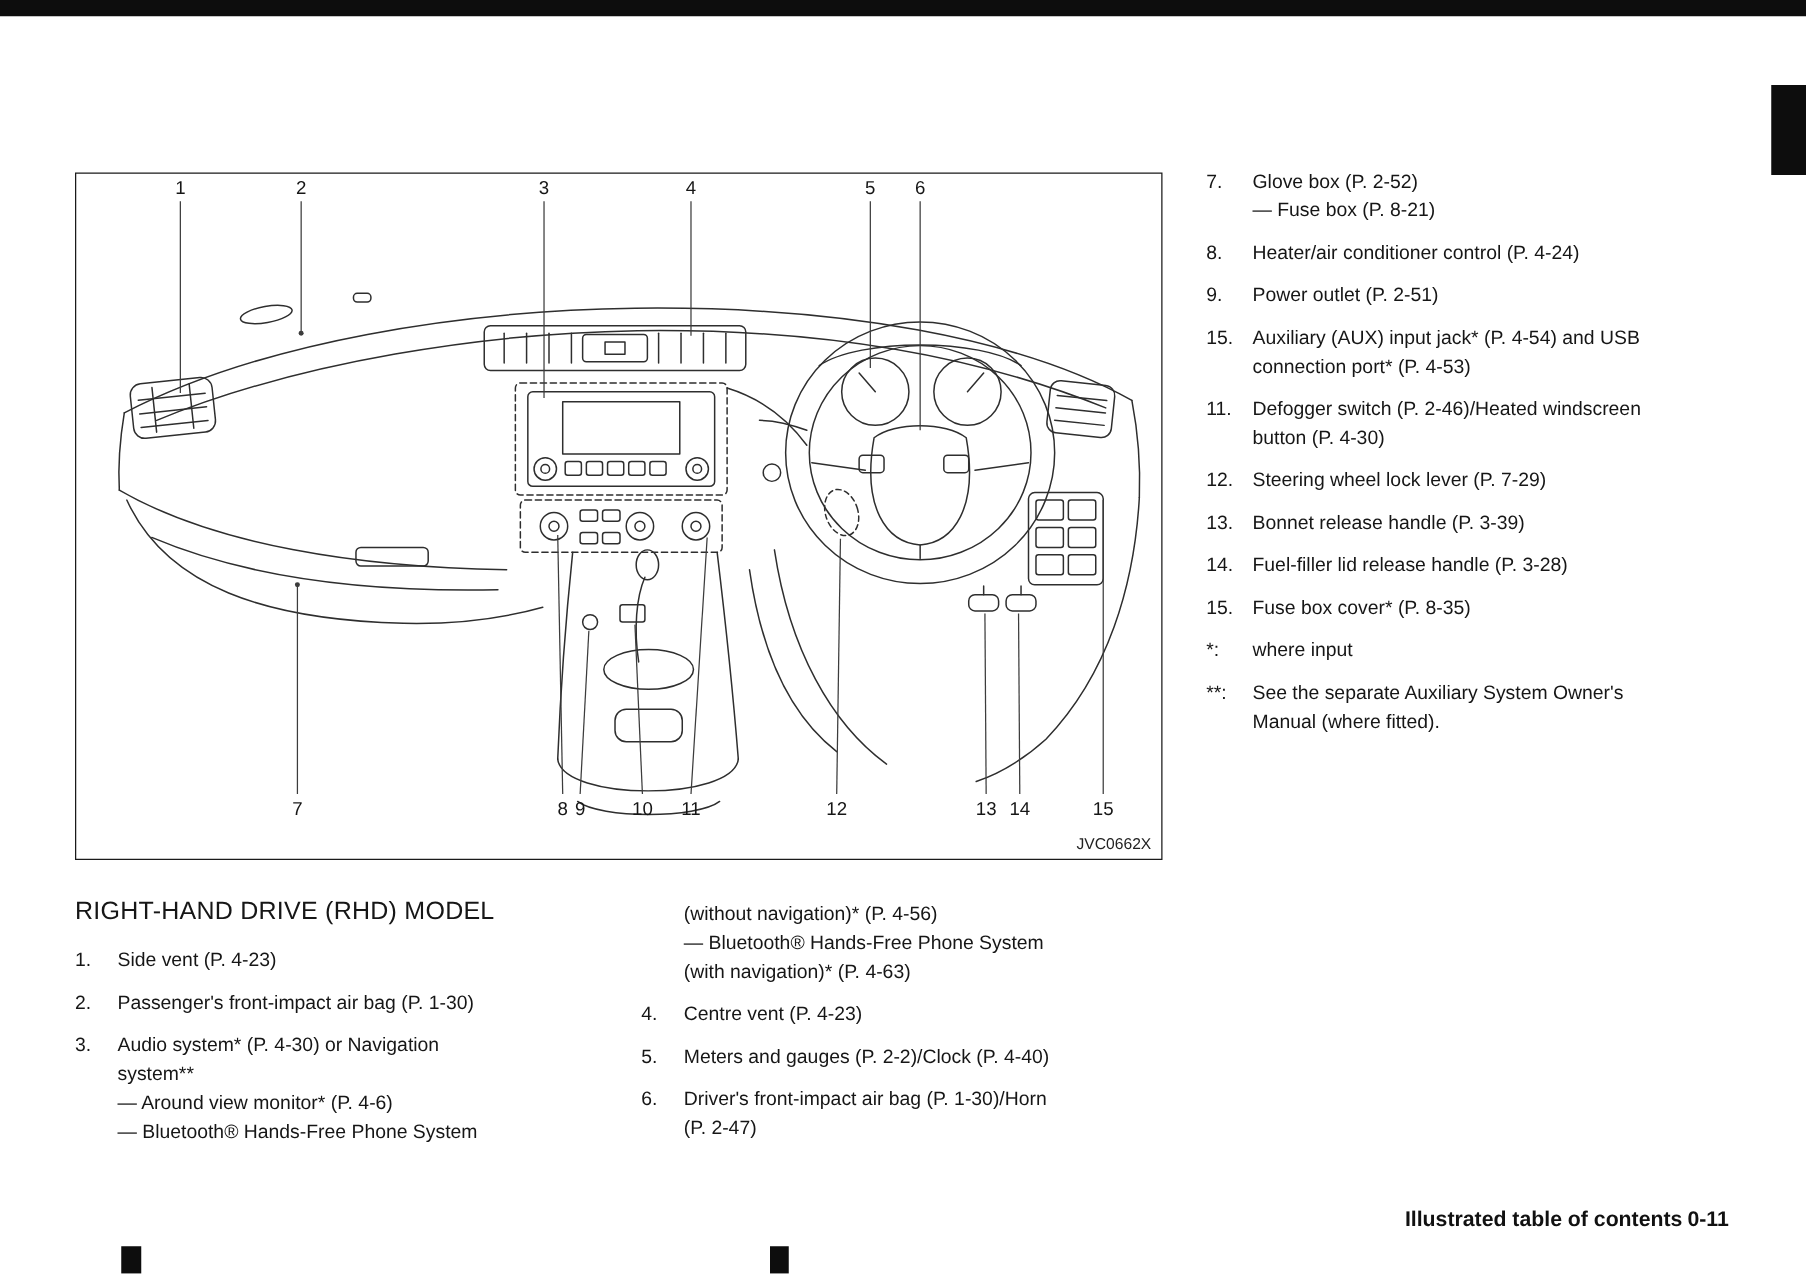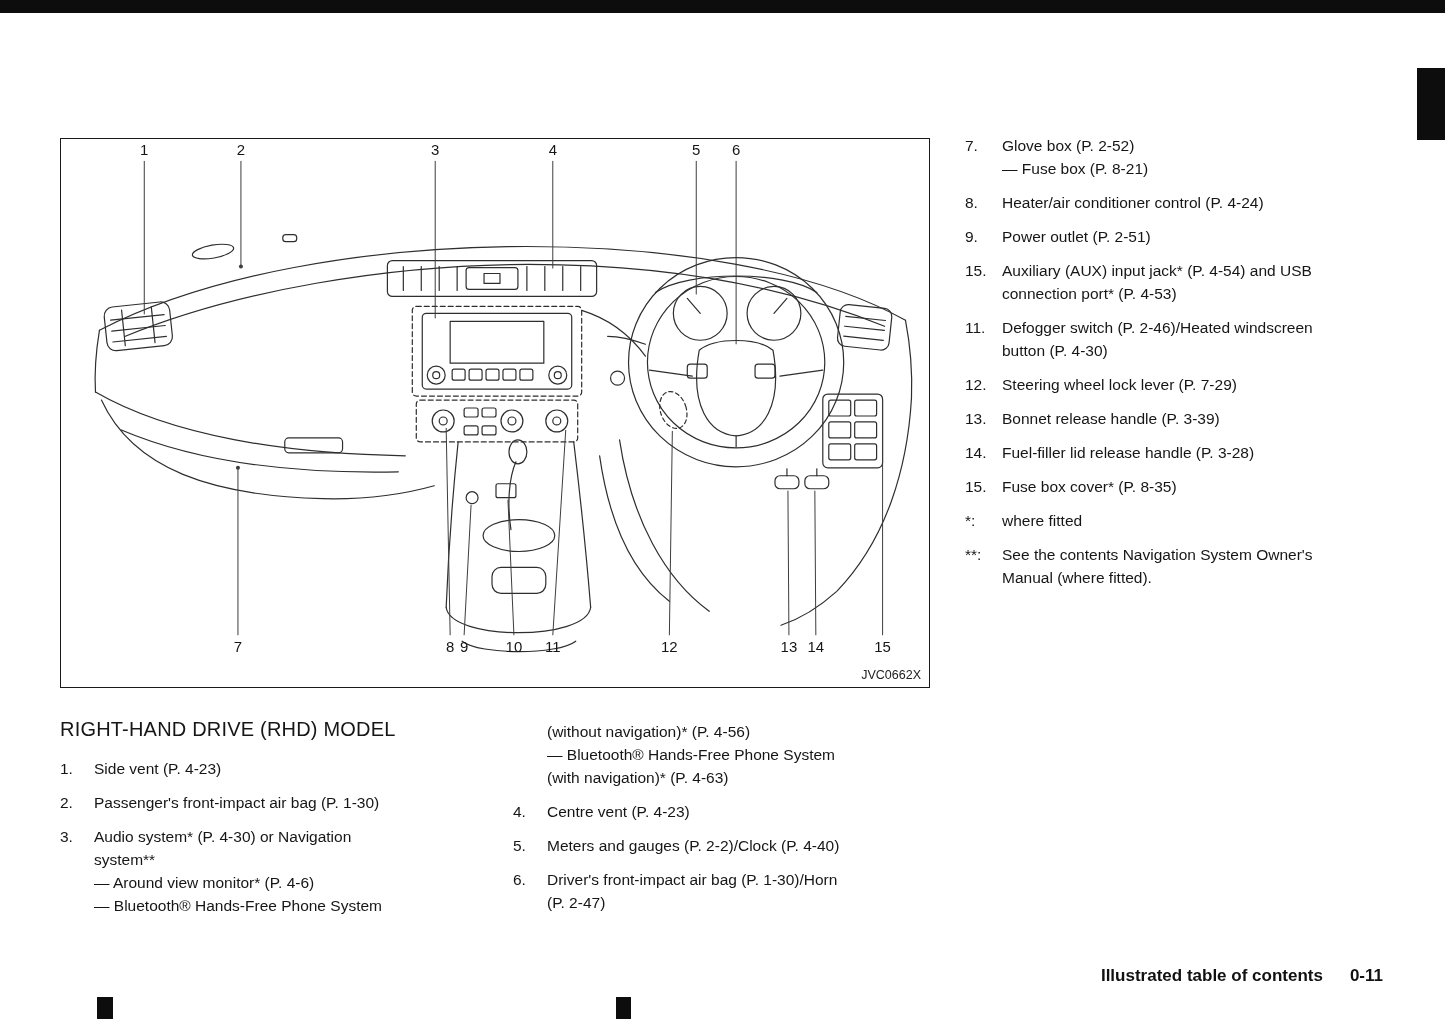--- a/index.html
+++ b/index.html
@@ -18,21 +18,21 @@
   .legend{position:absolute;left:965px;top:134px;width:440px;}
   .li{display:flex;margin-bottom:11px;font-size:15.5px;line-height:23px;}
   .li .num{flex:0 0 37px;}
   .li .txt{white-space:pre-line;}
   .rhd-heading{position:absolute;left:60px;top:718px;margin:0;font-size:20px;font-weight:normal;
                letter-spacing:.2px;color:#161616;}
   .col-left{position:absolute;left:60px;top:757px;width:455px;}
   .col-left .li .num{flex:0 0 34px;}
   .col-mid{position:absolute;left:513px;top:720px;width:430px;}
   .col-mid .li .num{flex:0 0 34px;}
-  .footer{position:absolute;right:62px;top:966px;display:flex;gap:27px;
+  .footer{position:absolute;right:62px;top:966px;display:flex;gap:4px;
           font-size:17px;font-weight:bold;color:#111;}
   .print-mark{position:absolute;background:#0d0d0d;}
   .mark-1{left:97px;top:997px;width:16px;height:22px;}
   .mark-2{left:616px;top:997px;width:15px;height:22px;}
 </style>
 </head>
 <body>
 
 <div class="page">
 
@@ -251,25 +251,25 @@
     <div class="li">
       <span class="num">14.</span>
       <span class="txt">Fuel-filler lid release handle (P. 3-28)</span>
     </div>
     <div class="li">
       <span class="num">15.</span>
       <span class="txt">Fuse box cover* (P. 8-35)</span>
     </div>
     <div class="li">
       <span class="num">*:</span>
-      <span class="txt">where fitted</span>
+      <span class="txt">where input</span>
     </div>
     <div class="li">
       <span class="num">**:</span>
-      <span class="txt">See the contents Navigation System Owner's
+      <span class="txt">See the separate Auxiliary System Owner's
 Manual (where fitted).</span>
     </div>
   </div>
 
   <h2 class="rhd-heading">RIGHT-HAND DRIVE (RHD) MODEL</h2>
 
   <div class="col-left">
     <div class="li">
       <span class="num">1.</span>
       <span class="txt">Side vent (P. 4-23)</span>

